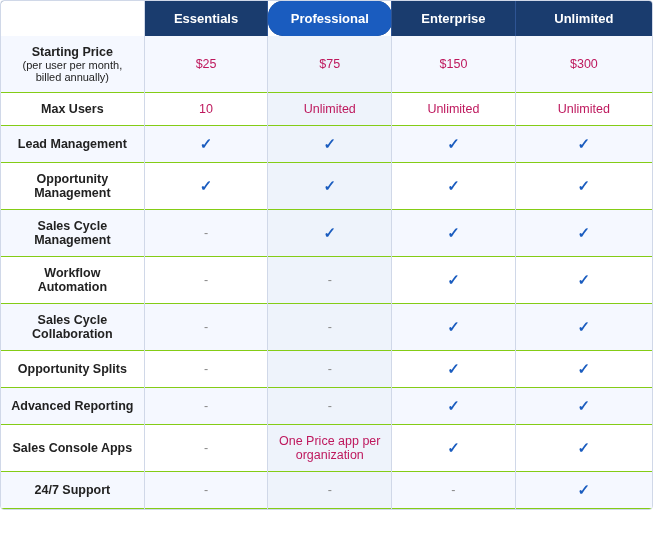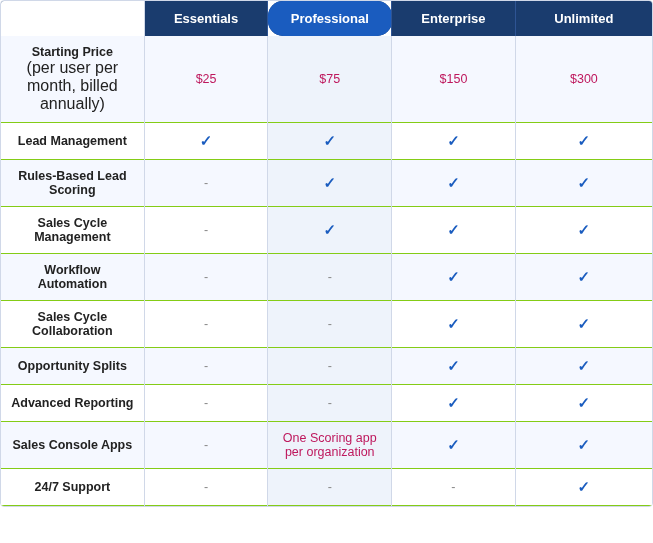--- a/index.html
+++ b/index.html
@@ -74,21 +74,21 @@
     }
     thead th:last-child {
       border-right: none;
     }
     tbody td:last-child {
       border-right: none;
     }
     .starting-price-label .sub-label {
       display: block;
       font-weight: normal;
-      font-size: 16px;
+      font-size: 11px;
     }
   </style>
 </head>
 <body>
 
 <div class="table-wrapper">
   <table>
     <thead>
       <tr>
         <th style="width:22%; background:#fff;"></th>
@@ -100,29 +100,36 @@
     </thead>
     <tbody id="table-body">
     <tr>
           <td><span class="starting-price-label">Starting Price<span class="sub-label">(per user per month, billed annually)</span></span></td>
           <td>$25</td>
           <td class="col-professional">$75</td>
           <td>$150</td>
           <td>$300</td>
         </tr>
         <tr>
+          <td>Max Users</td>
+          <td>10</td>
+          <td class="col-professional">Unlimited</td>
+          <td>Unlimited</td>
+          <td>Unlimited</td>
+        </tr>
+        <tr>
           <td>Lead Management</td>
           <td class="check">✓</td>
           <td class="col-professional check">✓</td>
           <td class="check">✓</td>
           <td class="check">✓</td>
         </tr>
         <tr>
-          <td>Rules-Based Lead Scoring</td>
-          <td class="dash">-</td>
+          <td>Opportunity Management</td>
+          <td class="check">✓</td>
           <td class="col-professional check">✓</td>
           <td class="check">✓</td>
           <td class="check">✓</td>
         </tr>
         <tr>
           <td>Sales Cycle Management</td>
           <td class="dash">-</td>
           <td class="col-professional check">✓</td>
           <td class="check">✓</td>
           <td class="check">✓</td>
@@ -151,21 +158,21 @@
         <tr>
           <td>Advanced Reporting</td>
           <td class="dash">-</td>
           <td class="col-professional dash">-</td>
           <td class="check">✓</td>
           <td class="check">✓</td>
         </tr>
         <tr>
           <td>Sales Console Apps</td>
           <td class="dash">-</td>
-          <td class="col-professional">One Scoring app per organization</td>
+          <td class="col-professional">One Price app per organization</td>
           <td class="check">✓</td>
           <td class="check">✓</td>
         </tr>
         <tr>
           <td>24/7 Support</td>
           <td class="dash">-</td>
           <td class="col-professional dash">-</td>
           <td class="dash">-</td>
           <td class="check">✓</td>
         </tr>

